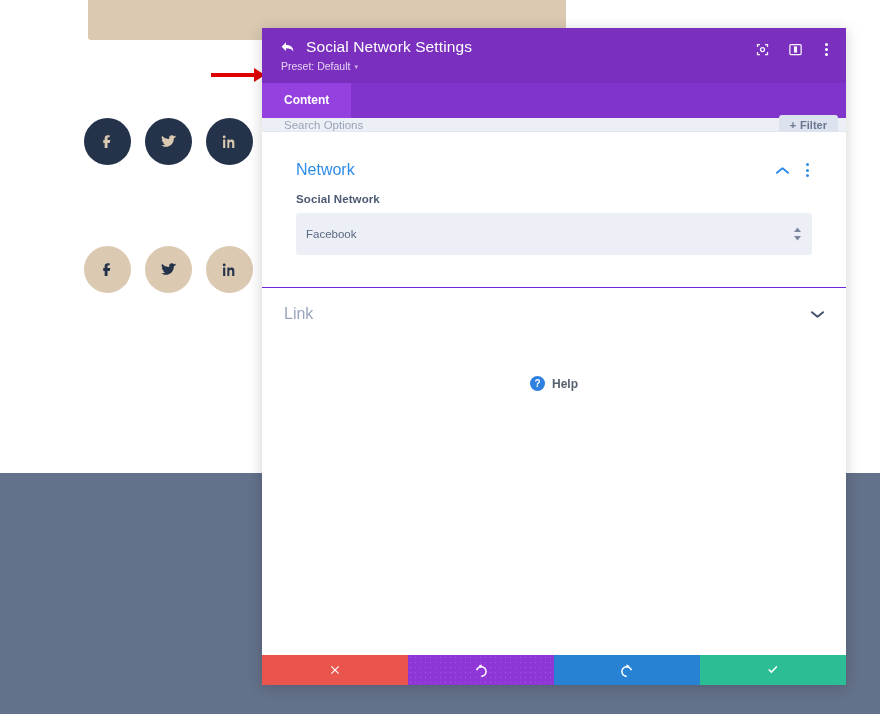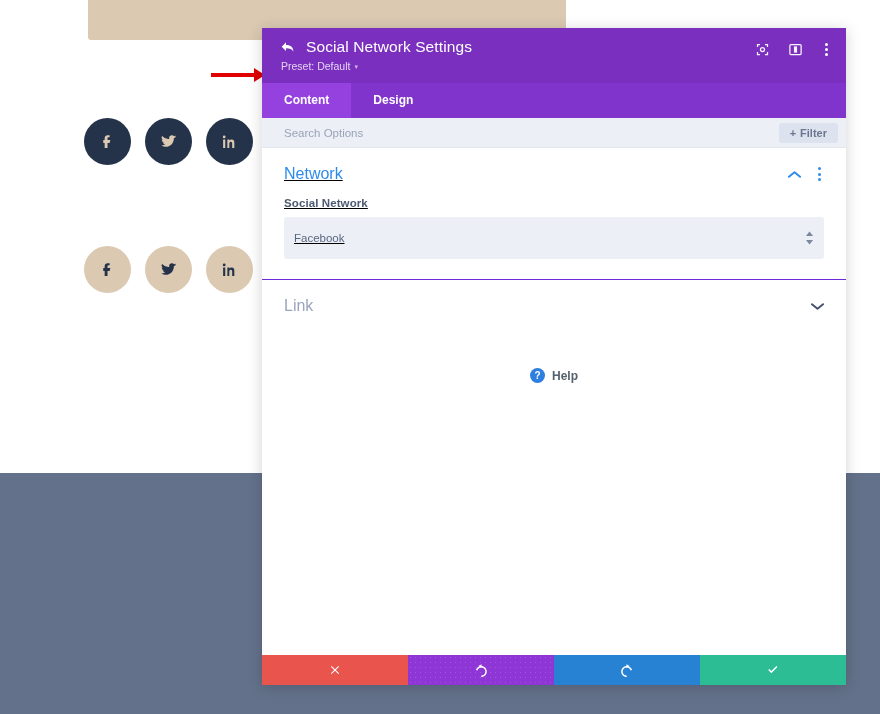--- a/index.html
+++ b/index.html
@@ -73,21 +73,21 @@
   .tabs { background: #8034cc; display: flex; flex: 0 0 auto; }
   .tab {
     padding: 10px 22px 11px 22px;
     font-size: 12px; color: #ffffff; font-weight: bold;
     cursor: pointer;
   }
   .tab.active { background: #9441e0; }
 
   .searchbar {
     flex: 0 0 auto;
-    height: 30px;
+    height: 14px;
     background: #eceff6;
     background-image: radial-gradient(#d9dfeb 0.6px, transparent 0.6px);
     background-size: 4px 4px;
     display: flex; align-items: center;
     padding: 0 8px 0 22px;
     border-bottom: 1px solid #e2e7f0;
   }
   .search-input {
     flex: 1 1 auto; border: none; background: transparent; outline: none;
     font-family: "Liberation Sans", sans-serif;
@@ -99,21 +99,21 @@
     color: #6b7790;
     font-size: 11px; font-weight: bold;
     padding: 4px 11px; border-radius: 3px;
     display: flex; align-items: center; gap: 4px;
     cursor: pointer; border: none;
     font-family: "Liberation Sans", sans-serif;
   }
 
   .modal-body { flex: 1 1 auto; overflow: hidden; background: #fff; }
 
-  .section-open { padding: 0; text-decoration: underline; }
+  .section-open { padding: 12px; }
   .section-head {
     display: flex; align-items: center; justify-content: space-between;
     padding: 17px 22px 14px 22px;
   }
   .section-title-open { color: #2d8ce8; font-size: 16px; }
   .section-title-closed { color: #9aa5bd; font-size: 16px; }
   .sec-head-icons { display: flex; align-items: center; gap: 14px; }
   .chev { width: 13px; height: 9px; }
   .kebab-blue { display: flex; flex-direction: column; gap: 2.5px; align-items: center; padding: 0 3px; }
   .kebab-blue i { width: 3px; height: 3px; background: #2d8ce8; border-radius: 50%; display: block; }
@@ -260,21 +260,20 @@
         <span class="kebab">
             <i></i>
             <i></i>
             <i></i>
           </span>
       </div>
     </div>
 
     <div class="tabs">
       <div class="tab active">Content</div>
-      <div class="tab">Design</div>
     </div>
 
     <div class="searchbar">
       <input class="search-input" type="text" placeholder="Search Options" style="">
       <button class="filter-btn">
         <span>+</span>
         <span>Filter</span>
       </button>
     </div>
 

